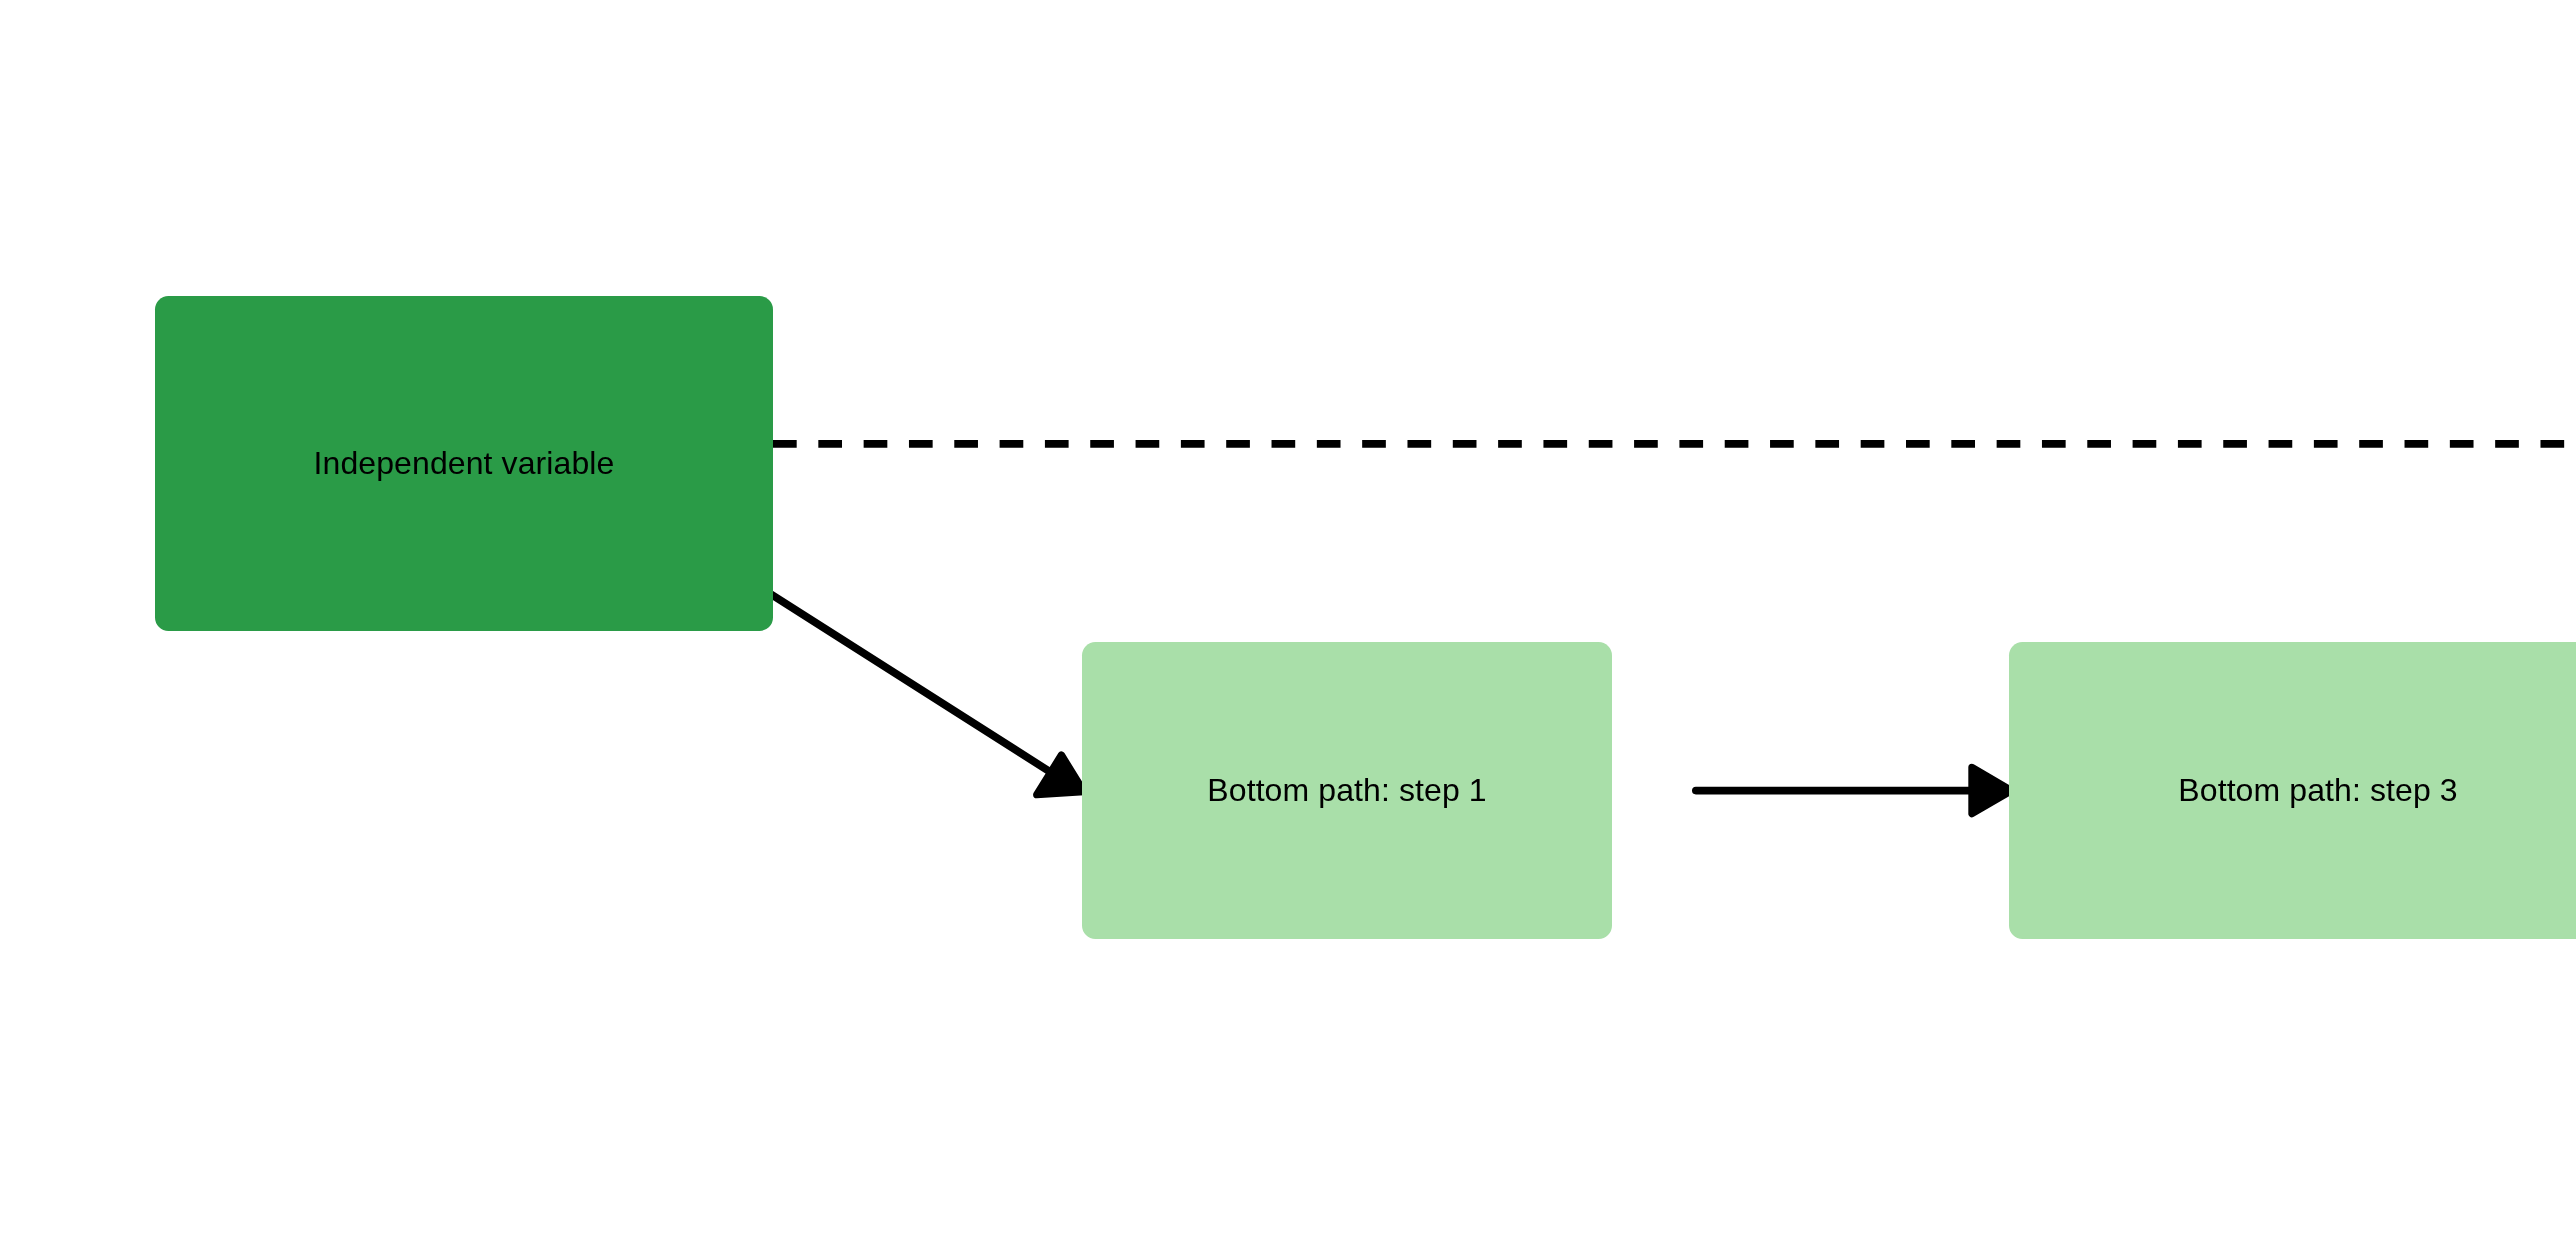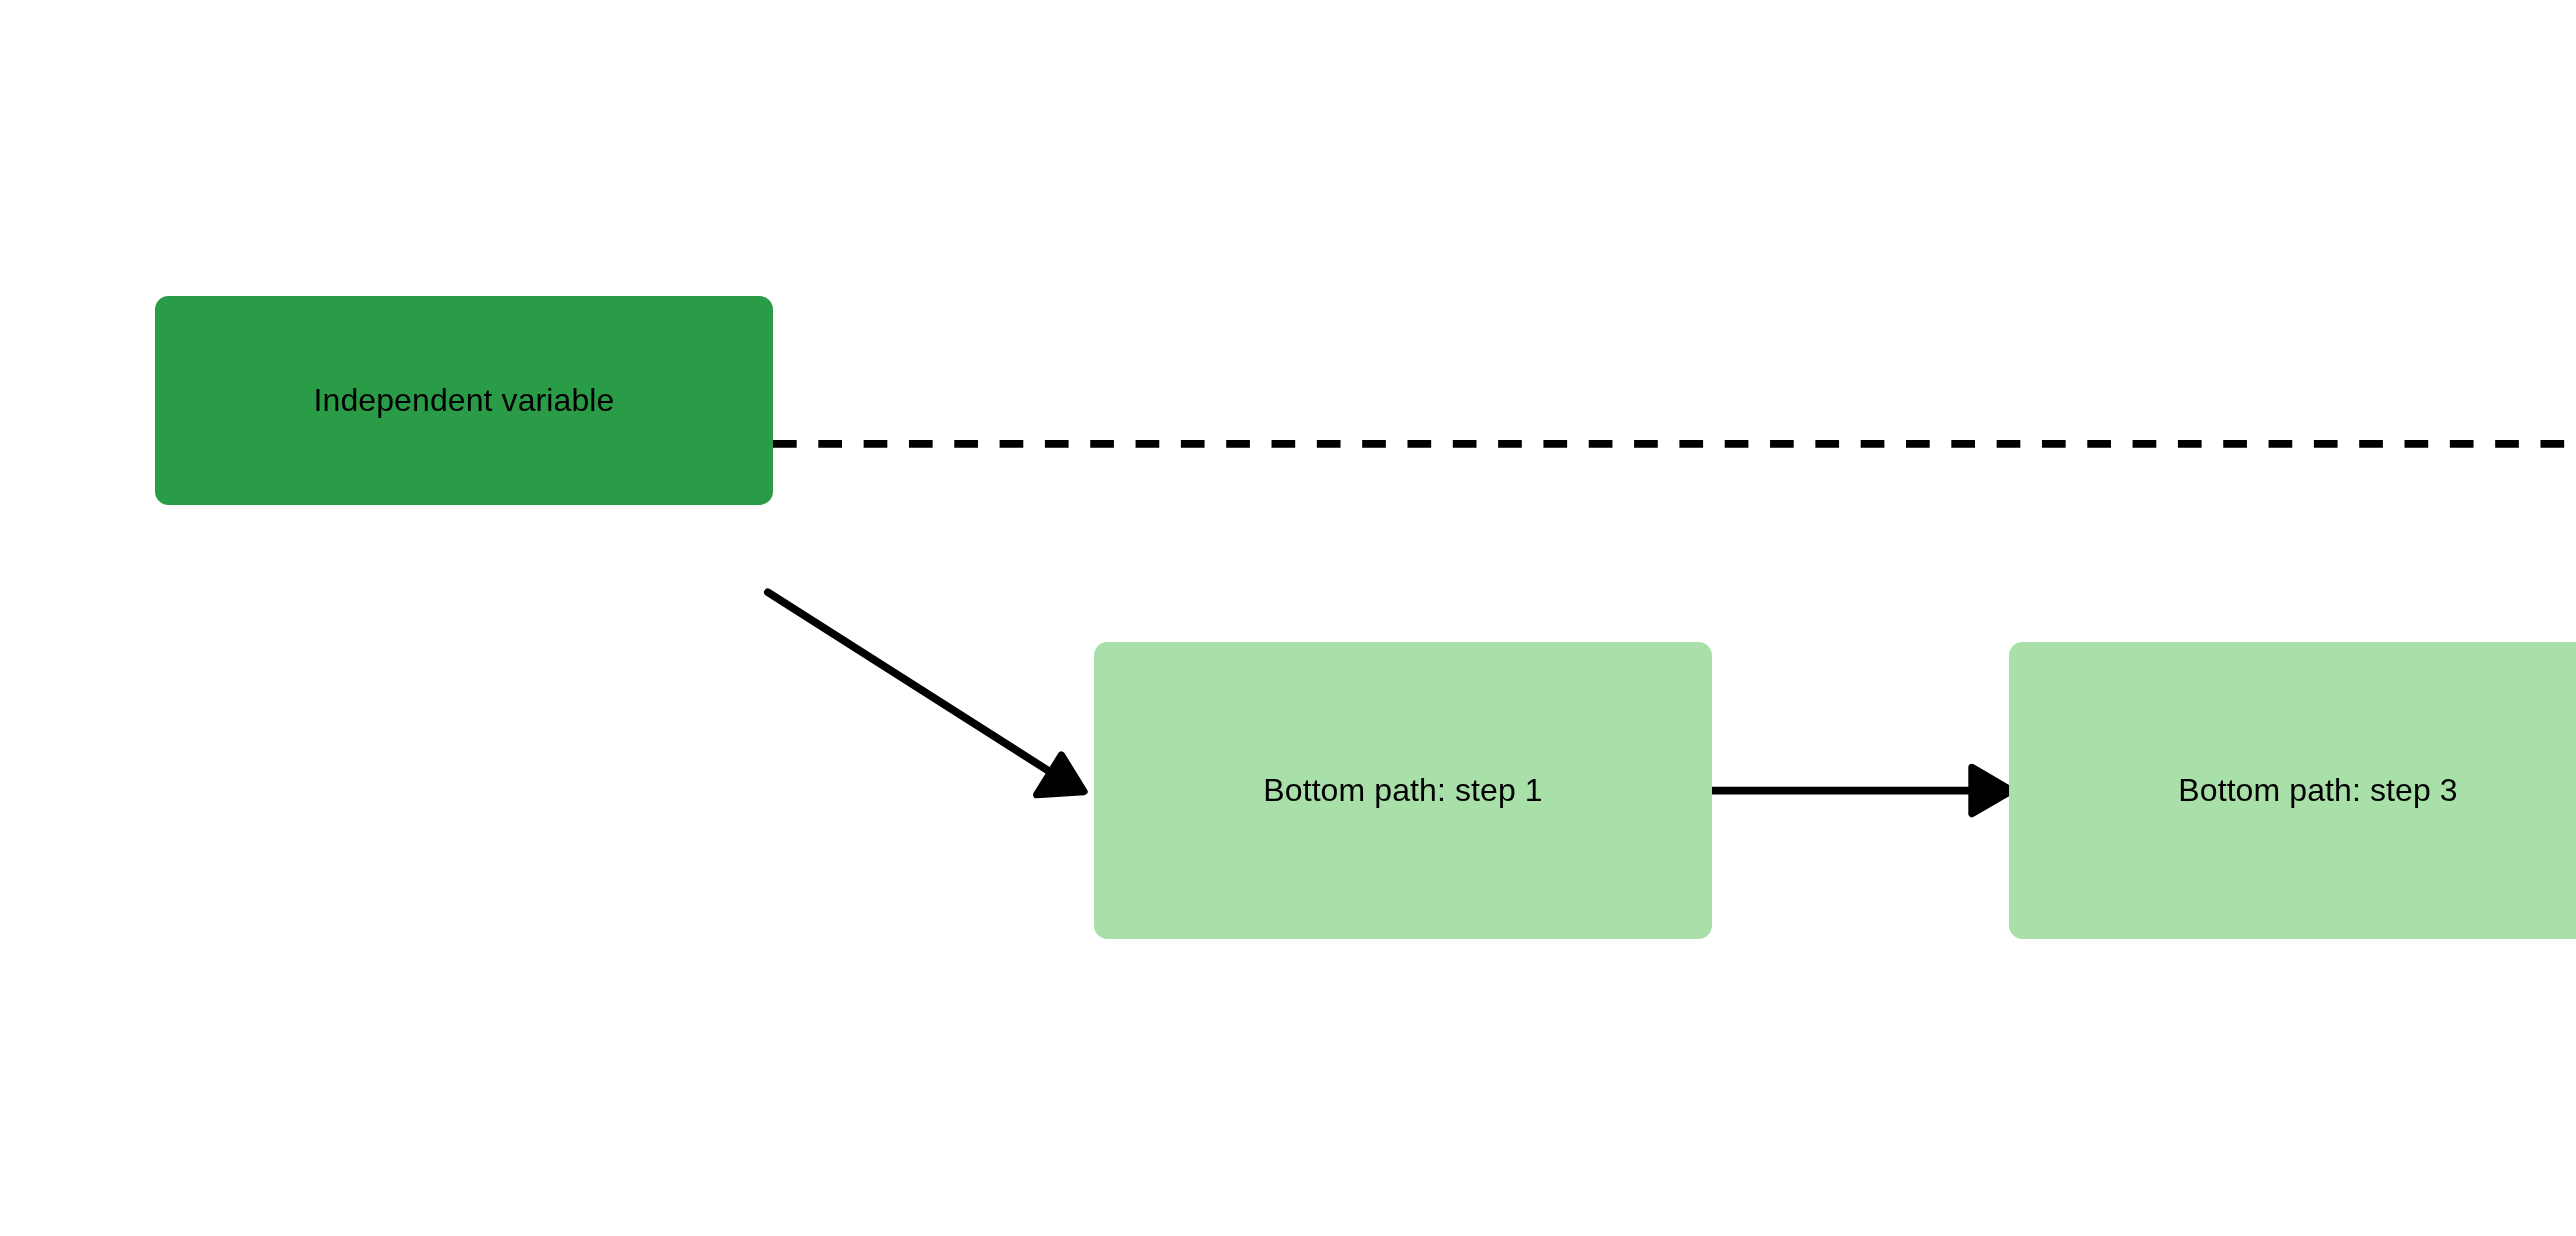--- a/index.html
+++ b/index.html
@@ -46,24 +46,24 @@
   }
   
   .node.primary {
     background: #2a9b47;
   }
   
   .node.secondary {
     background: #a9dfa9;
   }
   #node-independent-variable {
-    left: 155px;  top: 296px;  width: 618px; height: 209px;
+    left: 155px;  top: 296px;  width: 618px; height: 335px;
   }
   #node-bottom-step-1 {
-    left: 1082px; top: 642px; width: 618px; height: 297px; margin-left: 12px;
+    left: 1082px; top: 642px; width: 530px; height: 297px;
   }
   #node-bottom-step-2 {
     left: 2009px; top: 642px; width: 618px; height: 297px;
   }
 </style>
 </head>
 <body>
 
 <div id="diagram-canvas">
 

